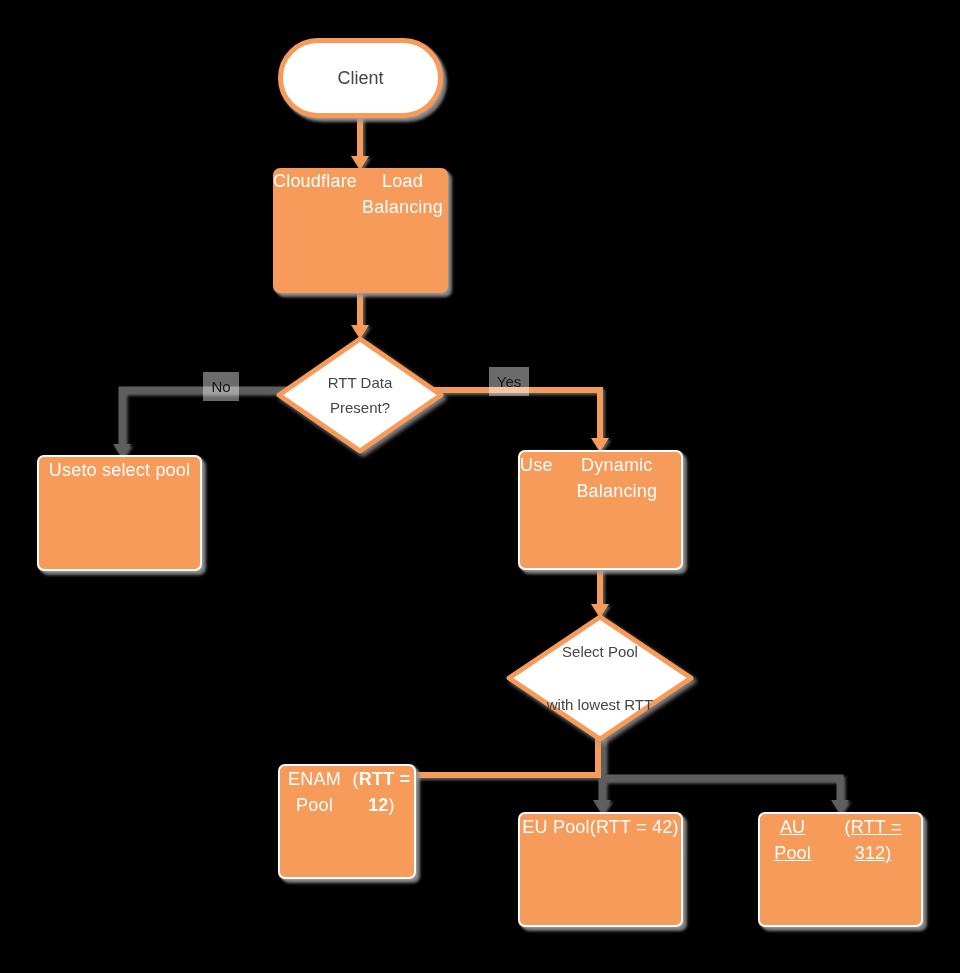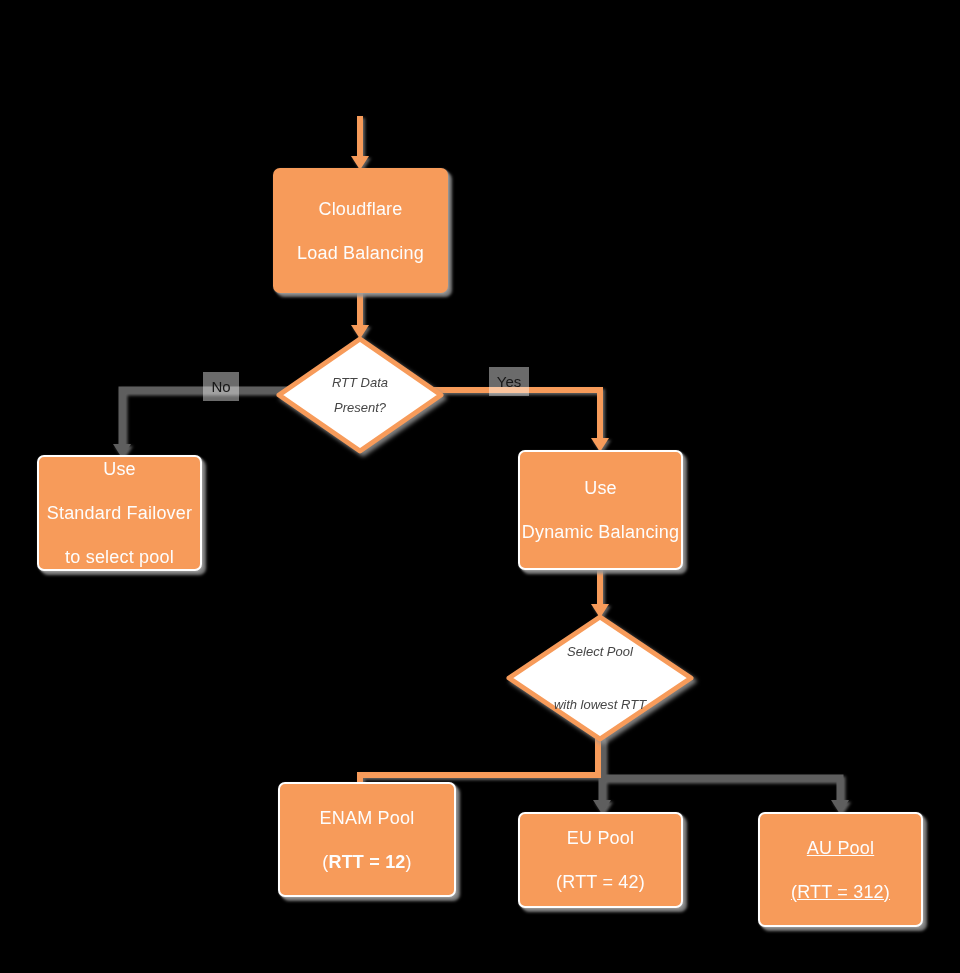--- a/index.html
+++ b/index.html
@@ -6,42 +6,42 @@
   html, body { width: 960px; height: 973px; background: #000; overflow: hidden; }
   body { font-family: "Liberation Sans", "DejaVu Sans", sans-serif; position: relative; }
 
   .stage { position: absolute; inset: 0; width: 960px; height: 973px; }
 
   
   svg.edges { position: absolute; left: 0; top: 0; z-index: 1;
               filter: drop-shadow(2px 2px 1.5px rgba(150,150,150,0.65)); }
 
   
-  .node { position: absolute; z-index: 2; display: flex; flex-direction: column;
+  .node { position: absolute; z-index: 2; display: flex; flex-direction: row;
           justify-content: center; text-align: center;
-          border-radius: 7px; gap: 18px; }
+          border-radius: 7px; }
   .box-orange { background: #F79B5A; color: #FDFDFD;
                 box-shadow: 1px 1px 2px rgba(158,158,158,0.9), 4px 4px 3px rgba(148,148,148,0.85); }
   .white-border { border: 2px solid #FFFFFF; }
   .node .line { font-size: 18px; line-height: 26px; font-weight: 400; letter-spacing: 0.2px; }
   .node .line b { font-weight: 700; }
 
   
   .stadium { position: absolute; z-index: 2; background: #FFFFFF; border: 5px solid #F79B5A;
              border-radius: 45px; display: flex; align-items: center; justify-content: center;
              color: #454545; font-size: 18px;
              box-shadow: 1px 1px 2px rgba(158,158,158,0.9), 4px 4px 3px rgba(148,148,148,0.85); }
 
   
   .diamond-wrap { position: absolute; z-index: 2;
                   filter: drop-shadow(3px 3px 2px rgba(150,150,150,0.85)); }
   .diamond-text { position: absolute; z-index: 3; display: flex; flex-direction: column;
                   align-items: center; justify-content: center; text-align: center;
                   color: #454545; }
-  .diamond-text .line { font-size: 13px; line-height: 25px; font-style: italic; }
+  .diamond-text .line { font-size: 15px; line-height: 25px; }
 
   
   .edge-label { position: absolute; z-index: 3; background: rgba(255,255,255,0.42);
                 color: #161616; font-size: 15px; line-height: 15px;
                 padding: 7px 6px; text-align: center; }
 </style>
 </head>
 <body>
 
 <div class="stage">
@@ -66,20 +66,23 @@
     <path d="M434,390 H600 V440" fill="none" stroke="#F79B5A" stroke-width="6"></path>
     <polygon points="591,438 609,438 600,452" fill="#F79B5A"></polygon>
 
     <path d="M600,568 V606" fill="none" stroke="#F79B5A" stroke-width="6"></path>
     <polygon points="591,604 609,604 600,618" fill="#F79B5A"></polygon>
 
     <path d="M598,736 V775 H360 V802" fill="none" stroke="#F79B5A" stroke-width="6"></path>
     <polygon points="351,800 369,800 360,814" fill="#F79B5A"></polygon>
   </svg>
 
+  <div class="stadium" style="left:278px; top:38px; width:165px; height:80px;">
+    <span class="line">Client</span>
+  </div>
 
   <div class="node box-orange" style="left:273px; top:168px; width:175px; height:125px;">
     <div class="line">Cloudflare</div>
     <div class="line">Load Balancing</div>
   </div>
 
   <div class="diamond-wrap" style="left:275px; top:335px; width:170px; height:120px;">
     <svg width="170" height="120" viewBox="0 0 170 120">
       <polygon points="85,4 166,60 85,116 4,60" fill="#FFFFFF" stroke="#F79B5A" stroke-width="5" stroke-linejoin="round"></polygon>
     </svg>
@@ -87,45 +90,44 @@
   <div class="diamond-text" style="left:275px; top:335px; width:170px; height:120px;">
     <div class="line">RTT Data</div>
     <div class="line">Present?</div>
   </div>
 
   <div class="edge-label" style="left:203px; top:372px; min-width:36px;">No</div>
   <div class="edge-label" style="left:489px; top:367px; min-width:40px;">Yes</div>
 
   <div class="node box-orange white-border" style="left:37px; top:455px; width:165px; height:116px;">
     <div class="line">Use</div>
-    <div class="line">Standard Failover</div>
     <div class="line">to select pool</div>
   </div>
 
   <div class="node box-orange white-border" style="left:518px; top:450px; width:165px; height:120px;">
     <div class="line">Use</div>
     <div class="line">Dynamic Balancing</div>
   </div>
 
   <div class="diamond-wrap" style="left:505px; top:613px; width:190px; height:130px;">
     <svg width="190" height="130" viewBox="0 0 190 130">
       <polygon points="95,4 186,65 95,126 4,65" fill="#FFFFFF" stroke="#F79B5A" stroke-width="5" stroke-linejoin="round"></polygon>
     </svg>
   </div>
   <div class="diamond-text" style="left:505px; top:613px; width:190px; height:130px;gap:28px;">
     <div class="line">Select Pool</div>
     <div class="line">with lowest RTT</div>
   </div>
 
-  <div class="node box-orange white-border" style="left:278px; top:782px; width:178px; height:115px;">
+  <div class="node box-orange white-border" style="left:278px; top:764px; width:138px; height:115px;">
     <div class="line">ENAM Pool</div>
     <div class="line"><span>(</span><b>RTT = 12</b><span>)</span></div>
   </div>
 
-  <div class="node box-orange white-border" style="left:518px; top:812px; width:165px; height:96px;">
+  <div class="node box-orange white-border" style="left:518px; top:812px; width:165px; height:115px;">
     <div class="line">EU Pool</div>
     <div class="line">(RTT = 42)</div>
   </div>
 
   <div class="node box-orange white-border" style="left:758px; top:812px; width:165px; height:115px;text-decoration:underline;">
     <div class="line">AU Pool</div>
     <div class="line">(RTT = 312)</div>
   </div>
 
 </div>

